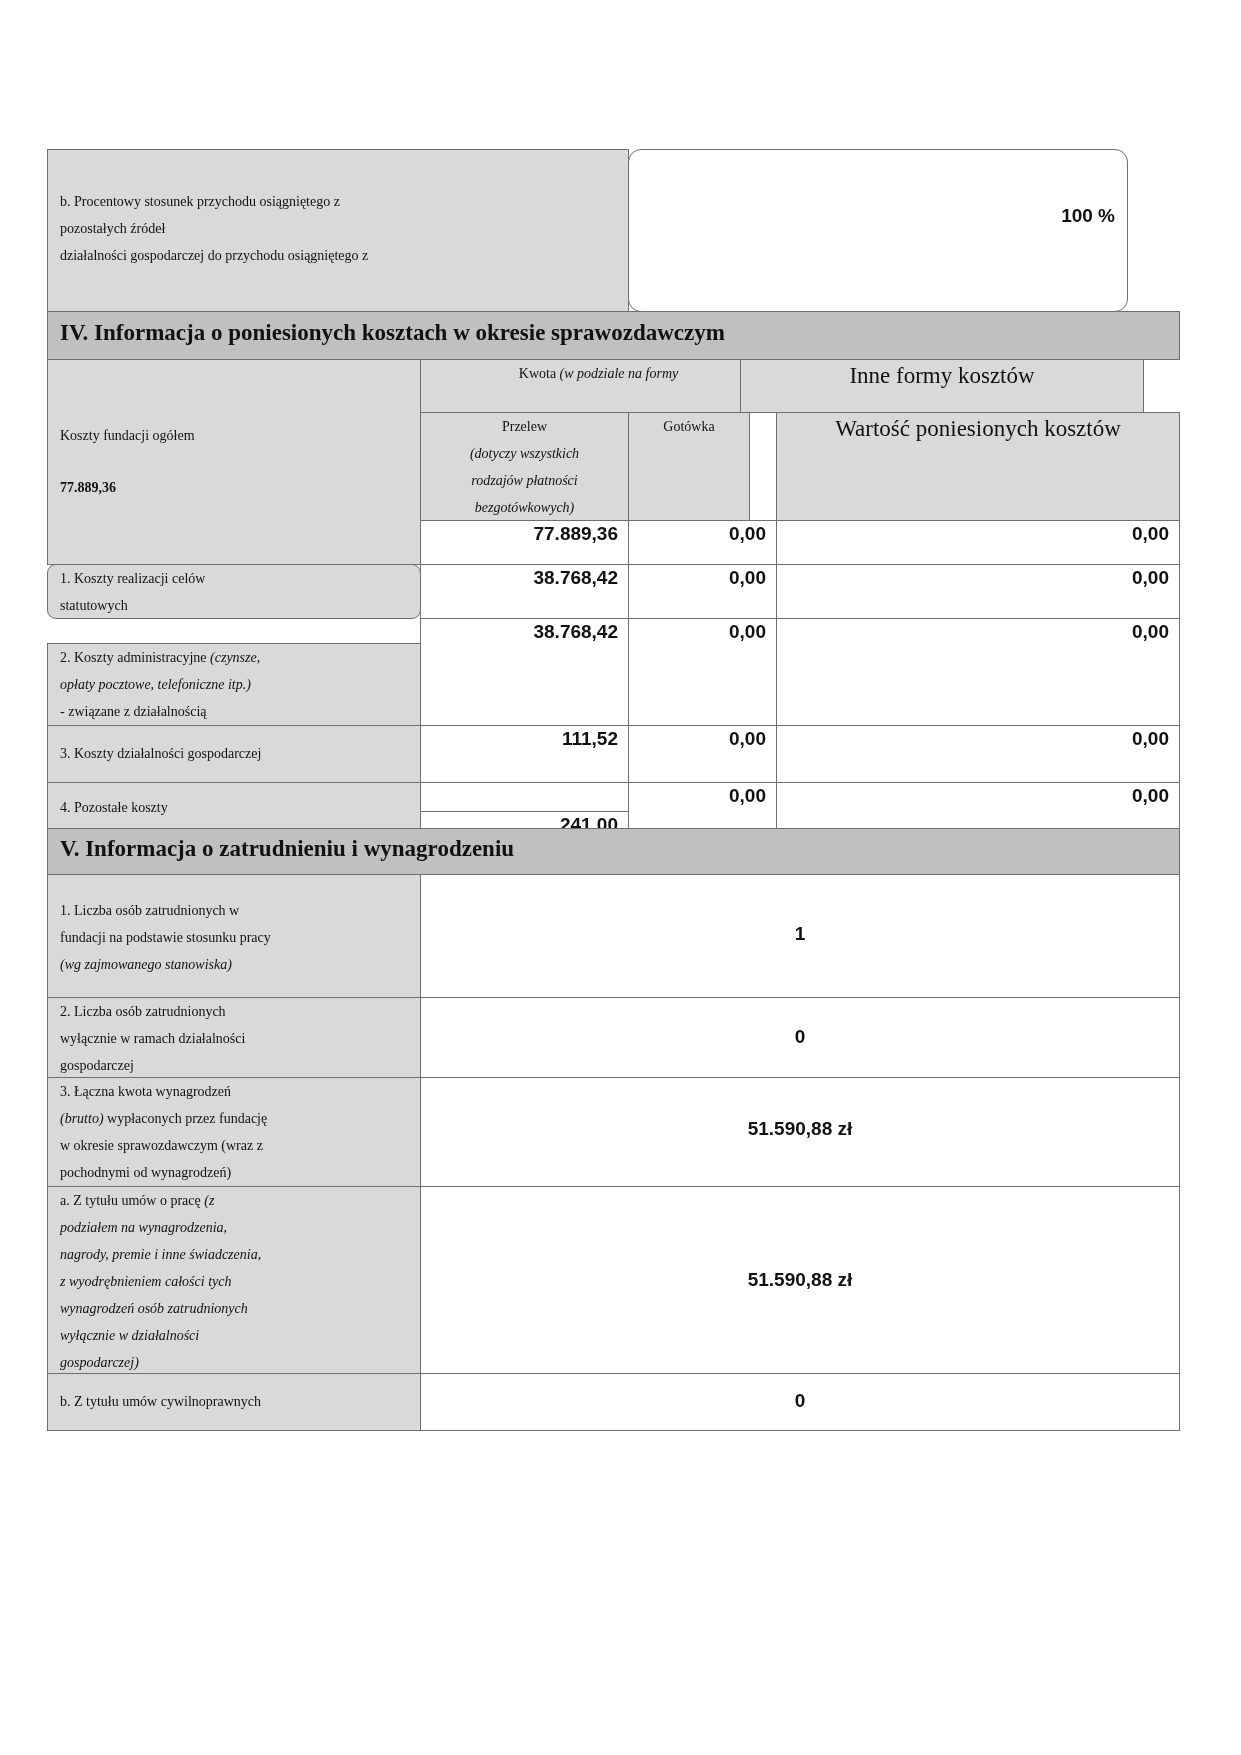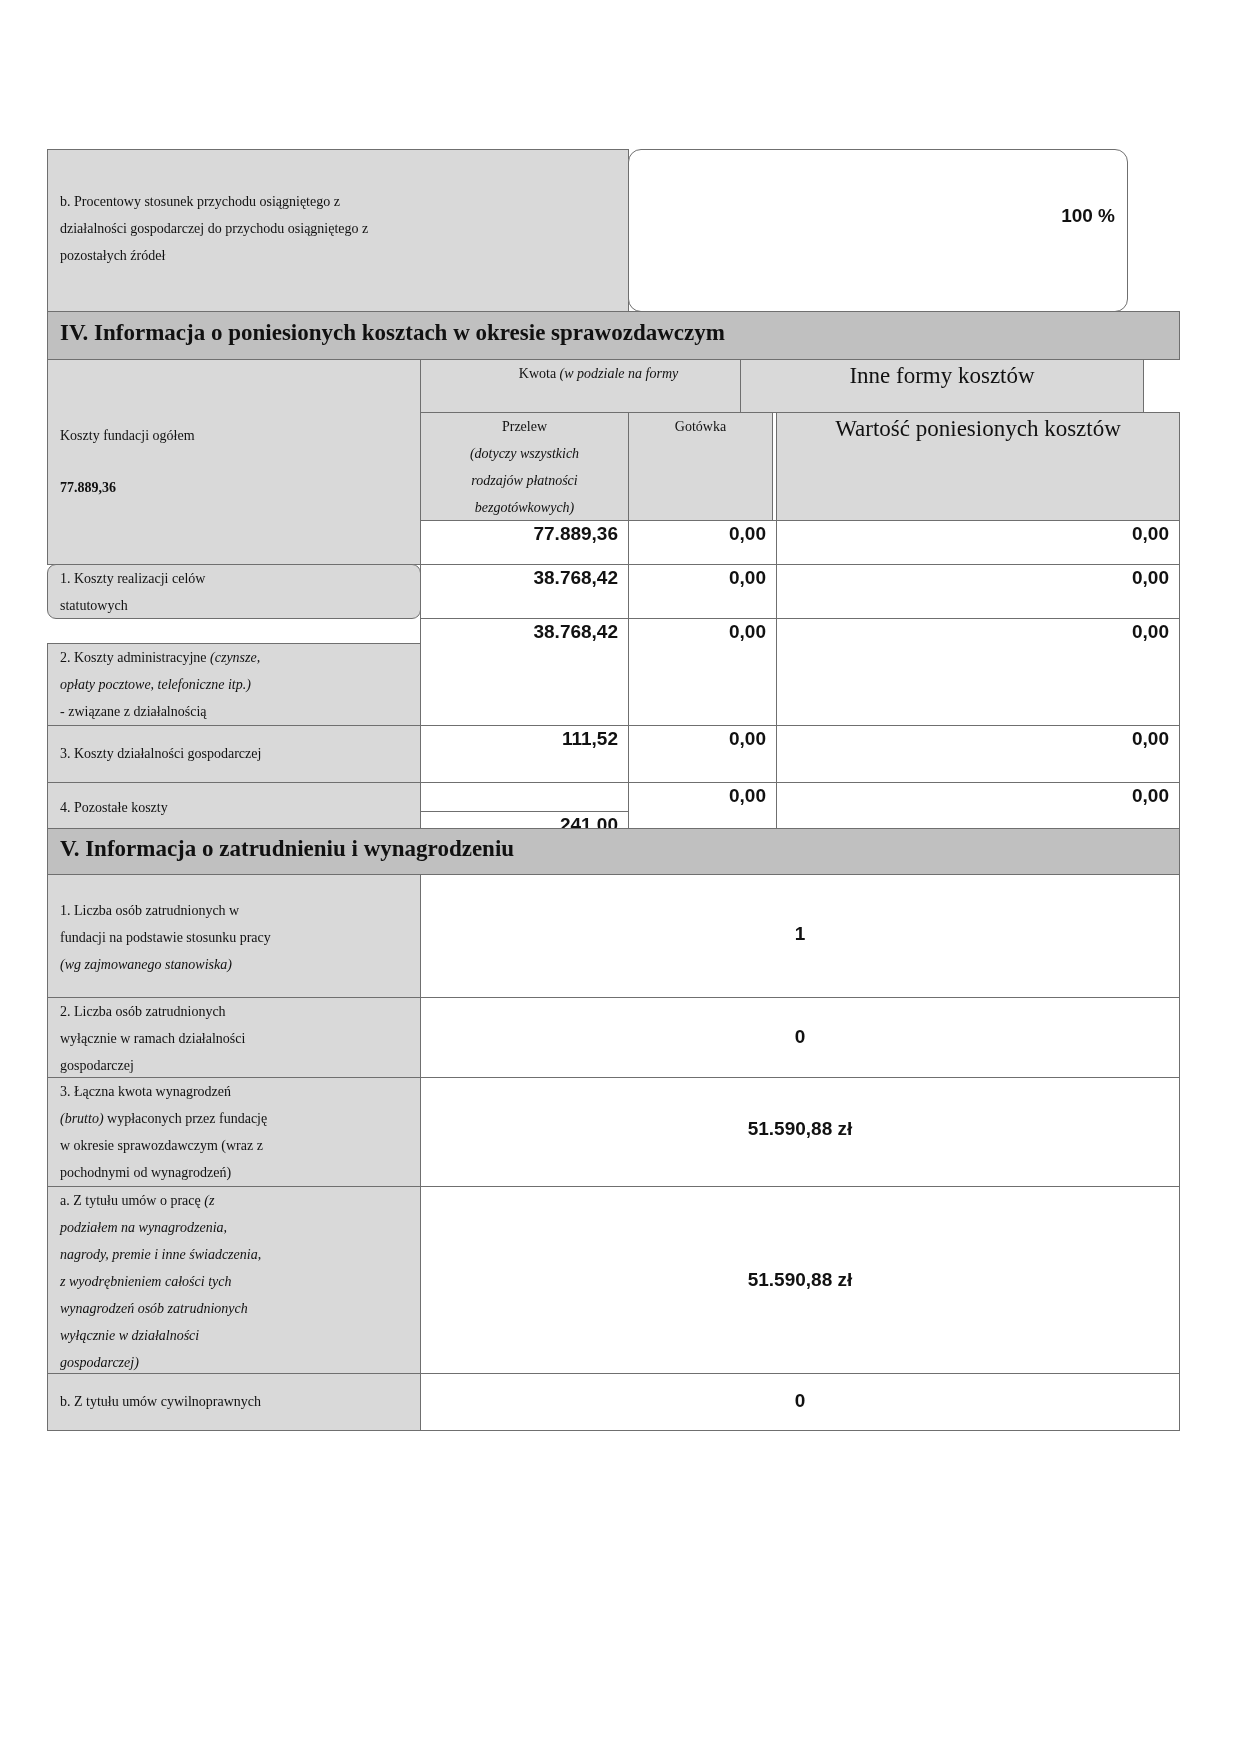--- a/index.html
+++ b/index.html
@@ -14,22 +14,22 @@
   .num { position:absolute; font-family:"Liberation Sans", sans-serif; font-weight:bold; font-size:19px; color:#111; }
   .ctr { text-align:center; }
   .it { font-style:italic; }
 </style>
 </head>
 <body>
 
 <div class="cell grey" style="left:47px; top:149px; width:582px; height:163px;">
   <div class="lbl" style="left:12px; top:38px;">
     <div>b. Procentowy stosunek przychodu osiągniętego z</div>
+    <div>pozostałych źródeł</div>
     <div>działalności gospodarczej do przychodu osiągniętego z</div>
-    <div>pozostałych źródeł</div>
   </div>
 </div>
 <div class="cell white" style="left:628px; top:149px; width:500px; height:163px;border-radius:13px;">
   <div class="num" style="right:12px; top:55px;">100 %</div>
 </div>
 
 <div class="cell hdr" style="left:47px; top:311px; width:1133px; height:49px;">
   <div class="sec">IV. Informacja o poniesionych kosztach w okresie sprawozdawczym</div>
 </div>
 
@@ -50,21 +50,21 @@
 
 <div class="cell grey" style="left:420px; top:412px; width:209px; height:109px;">
   <div class="lbl ctr" style="left:0; right:0; top:0;">
     <div>Przelew</div>
     <div class="it">(dotyczy wszystkich</div>
     <div class="it">rodzajów płatności</div>
     <div class="it">bezgotówkowych)</div>
   </div>
 </div>
 
-<div class="cell grey" style="left:628px; top:412px; width:145px; height:109px;padding-left:44px;">
+<div class="cell grey" style="left:628px; top:412px; width:122px; height:109px;padding-left:44px;">
   <div class="lbl ctr" style="left:0; right:0; top:0;">Gotówka</div>
 </div>
 
 <div class="cell grey" style="left:776px; top:412px; width:404px; height:109px;">
   <div class="lbl ctr" style="left:0; right:0; top:2px; font-size:23px;">Wartość poniesionych kosztów</div>
 </div>
 
 <div class="cell white" style="left:420px; top:520px; width:209px; height:45px;">
   <div class="num" style="right:10px; top:2px;">77.889,36</div>
 </div>

